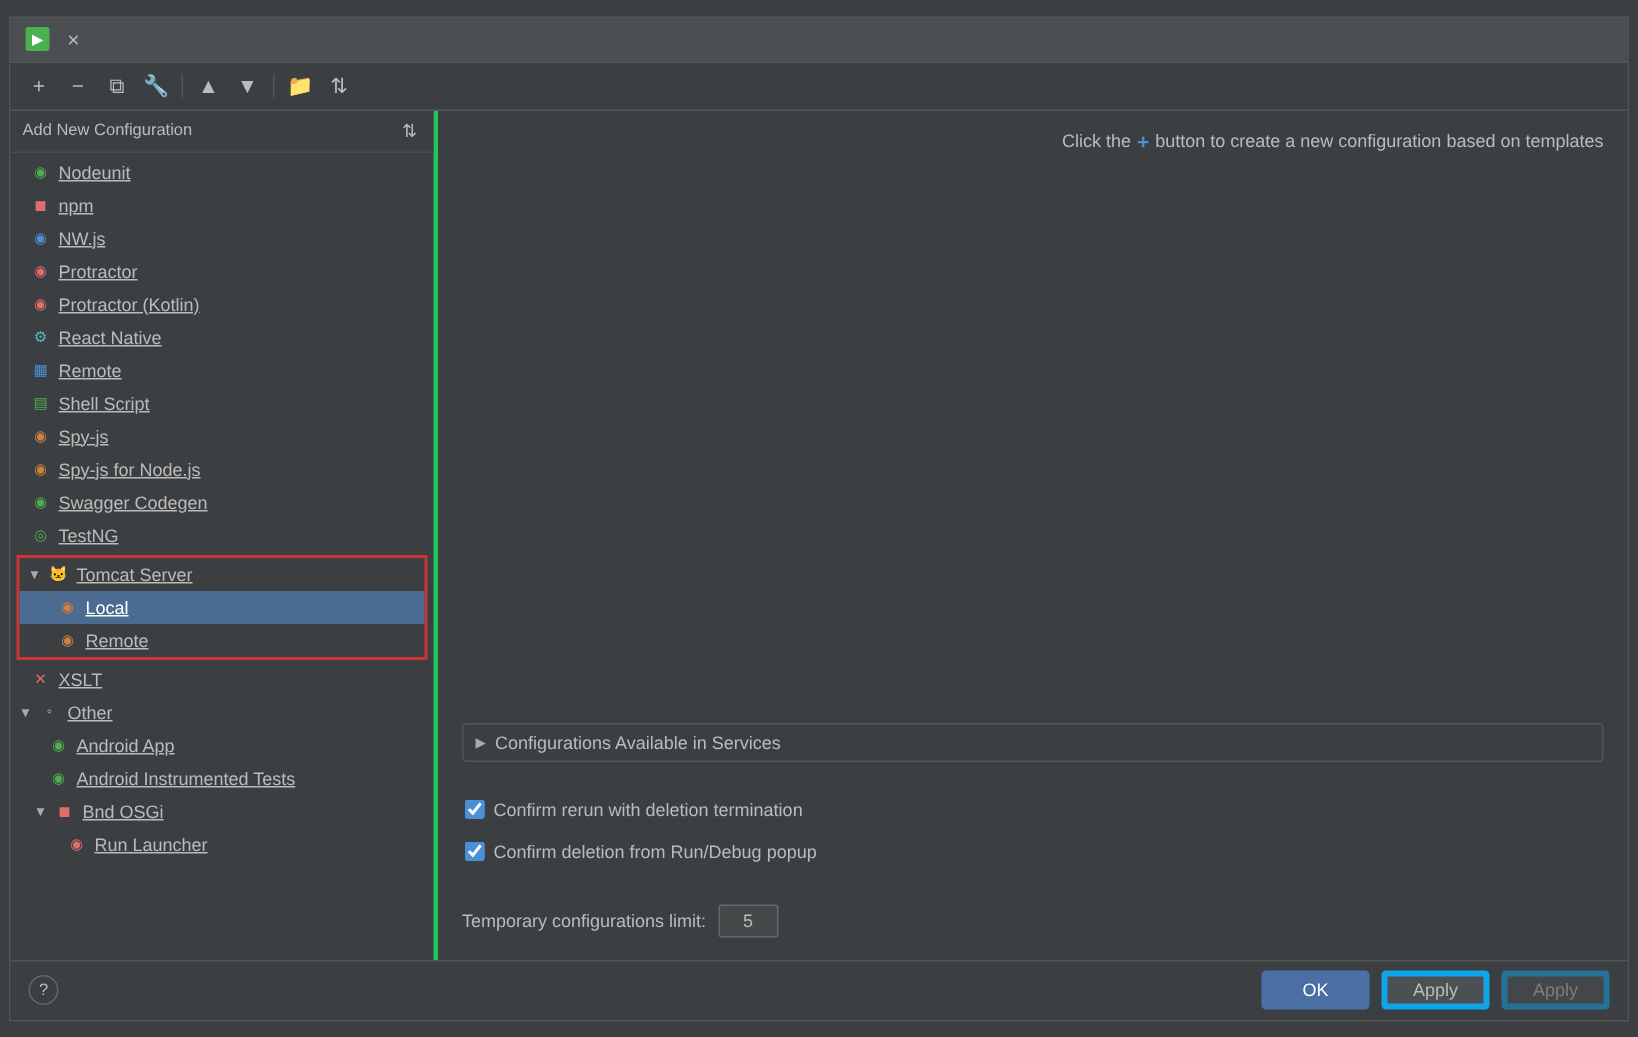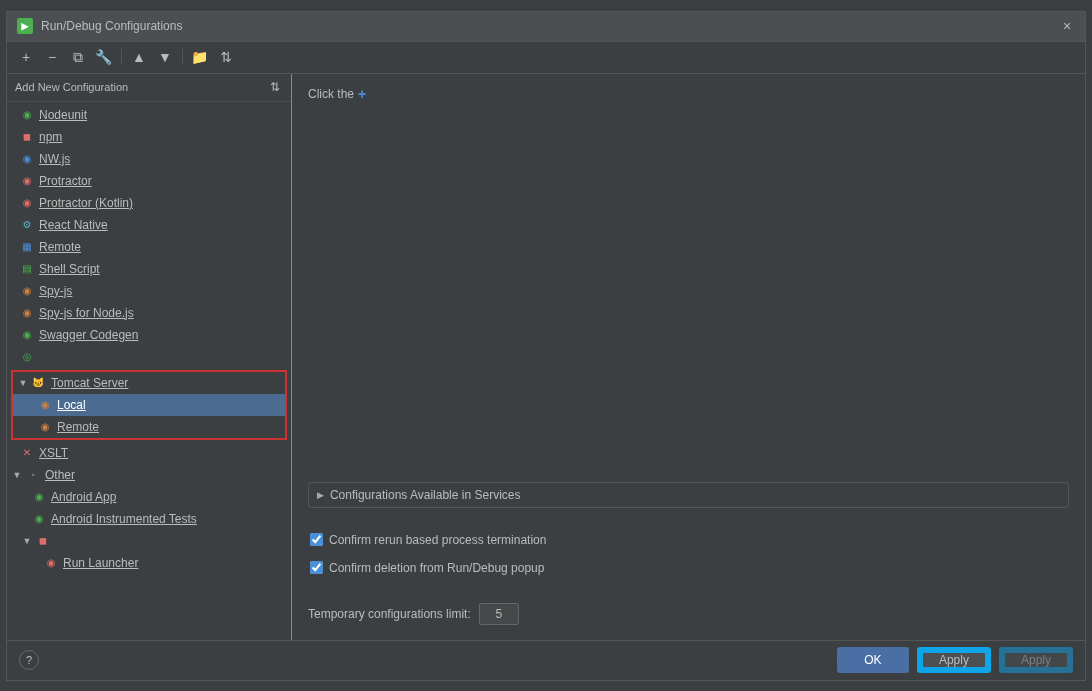--- a/index.html
+++ b/index.html
@@ -83,21 +83,21 @@
       margin: 0 2px;
     }
     .main-content {
       display: flex;
       flex: 1;
       overflow: hidden;
     }
     .left-panel {
       width: 285px;
       background: #3c3f41;
-      border-right: 1px solid #22c55e;
+      border-right: 3px solid #22c55e;
       display: flex;
       flex-direction: column;
       flex-shrink: 0;
     }
     .left-panel-header {
       height: 28px;
       display: flex;
       align-items: center;
       justify-content: space-between;
       padding: 0 8px;
@@ -168,20 +168,21 @@
       padding: 12px 16px;
       background: #3c3f41;
     }
     .right-panel-info {
       font-size: 12px;
       color: #bbbbbb;
       margin-bottom: 16px;
       display: flex;
       align-items: center;
       gap: 4px;
+      justify-content: flex-end;
     }
     .plus-icon { color: #4a90d9; font-size: 14px; font-weight: bold; }
 
     .config-section {
       border: 1px solid #555;
       border-radius: 3px;
       margin-bottom: 12px;
     }
     .config-section-header {
       height: 24px;
@@ -262,21 +263,21 @@
     }
     .bottom-right {
       margin-left: auto;
       display: flex;
       gap: 8px;
     }
     .dialog-btn {
       height: 26px;
       min-width: 72px;
       padding: 0 16px;
-      border: 6px solid #0ea5e9;
+      border: 4px solid #0ea5e9;
       background: #4c5052;
       color: #bbbbbb;
       font-size: 12px;
       cursor: pointer;
       border-radius: 3px;
     }
     .dialog-btn.primary {
       background: #4a6fa5;
       border-color: #4a6fa5;
       color: #ffffff;
@@ -286,21 +287,20 @@
       cursor: not-allowed;
     }
   </style>
 </head>
 <body>
 
 <div class="dialog">
 
   <div class="title-bar">
     <div class="title-bar-icon">▶</div>
-    <span class="title-bar-text">Run/Debug Configurations</span>
     <div class="title-bar-close">×</div>
   </div>
 
   <div class="toolbar">
     <button class="toolbar-btn" title="Add">+</button>
     <button class="toolbar-btn" title="Remove">−</button>
     <button class="toolbar-btn" title="Copy">⧉</button>
     <button class="toolbar-btn" title="Options">🔧</button>
     <div class="toolbar-separator"></div>
     <button class="toolbar-btn" title="Move Up">▲</button>
@@ -369,20 +369,21 @@
           <span class="tree-item-label">Spy-js for Node.js</span>
         </div>
 
         <div class="tree-item" style="padding-left: 12px;">
           <span class="tree-item-icon icon-green">◉</span>
           <span class="tree-item-label">Swagger Codegen</span>
         </div>
 
         <div class="tree-item" style="padding-left: 12px;">
           <span class="tree-item-icon icon-green">◎</span>
+          <span class="tree-item-label">TestNG</span>
         </div>
 
         <div style="margin: 2px 4px; border: 2px solid #cc3333; padding: 0;">
 
           <div class="tree-item category" style="padding-left: 4px;">
             <span class="expand-arrow">▼</span>
             <span class="tree-item-icon icon-yellow">🐱</span>
             <span class="tree-item-label">Tomcat Server</span>
           </div>
 
@@ -414,48 +415,50 @@
         </div>
 
         <div class="tree-item" style="padding-left: 24px;">
           <span class="tree-item-icon icon-green">◉</span>
           <span class="tree-item-label">Android Instrumented Tests</span>
         </div>
 
         <div class="tree-item category" style="padding-left: 14px;">
           <span class="expand-arrow">▼</span>
           <span class="tree-item-icon icon-red">◼</span>
+          <span class="tree-item-label">Bnd OSGi</span>
         </div>
 
         <div class="tree-item" style="padding-left: 36px;">
           <span class="tree-item-icon icon-red">◉</span>
           <span class="tree-item-label">Run Launcher</span>
         </div>
       </div>
     </div>
 
     <div class="right-panel">
       <div class="right-panel-info">
         <span>Click the</span>
         <span class="plus-icon">+</span>
+        <span>button to create a new configuration based on templates</span>
       </div>
 
       <div class="spacer"></div>
 
       <div class="config-section">
         <div class="config-section-header">
           <span style="font-size:9px; color:#aaa;">▶</span>
           <span>Configurations Available in Services</span>
         </div>
       </div>
 
       <div class="checkboxes-area">
         <div class="checkbox-row">
           <input type="checkbox" class="checkbox-input" checked="" style="">
-          <label class="checkbox-label">Confirm rerun based process termination</label>
+          <label class="checkbox-label">Confirm rerun with deletion termination</label>
         </div>
         <div class="checkbox-row">
           <input type="checkbox" class="checkbox-input" checked="" style="">
           <label class="checkbox-label">Confirm deletion from Run/Debug popup</label>
         </div>
       </div>
 
       <div class="temp-config-row">
         <span class="temp-config-label">Temporary configurations limit:</span>
         <input type="text" class="temp-config-input" value="5" style="">

